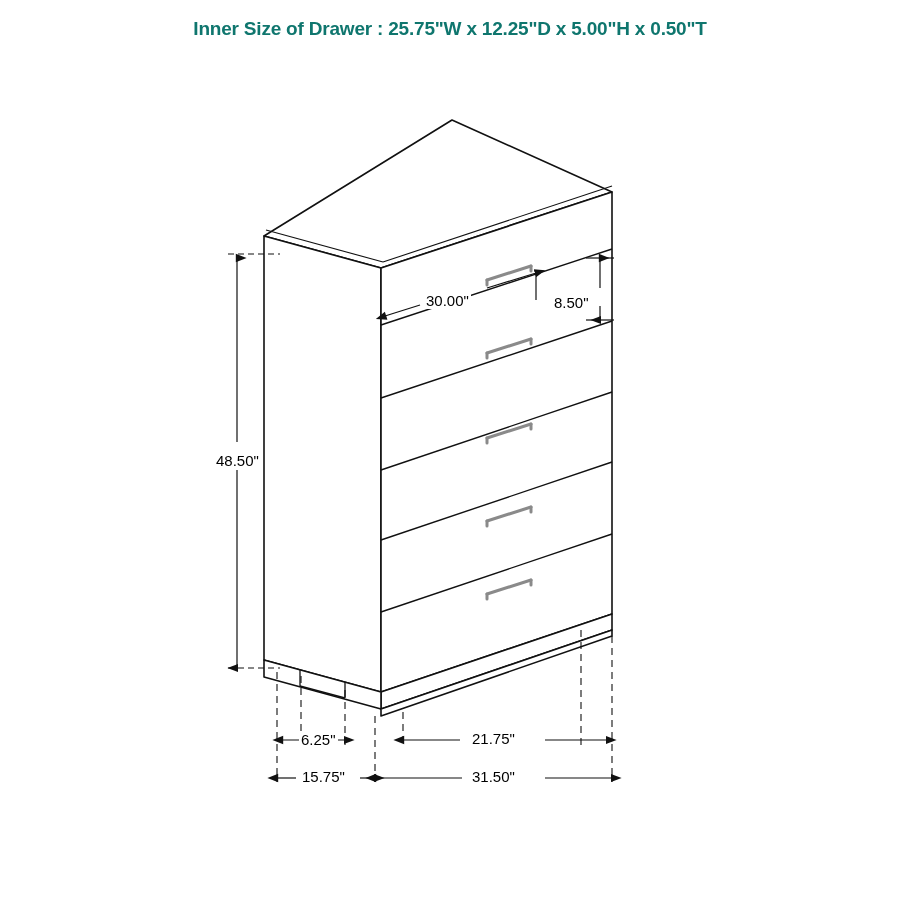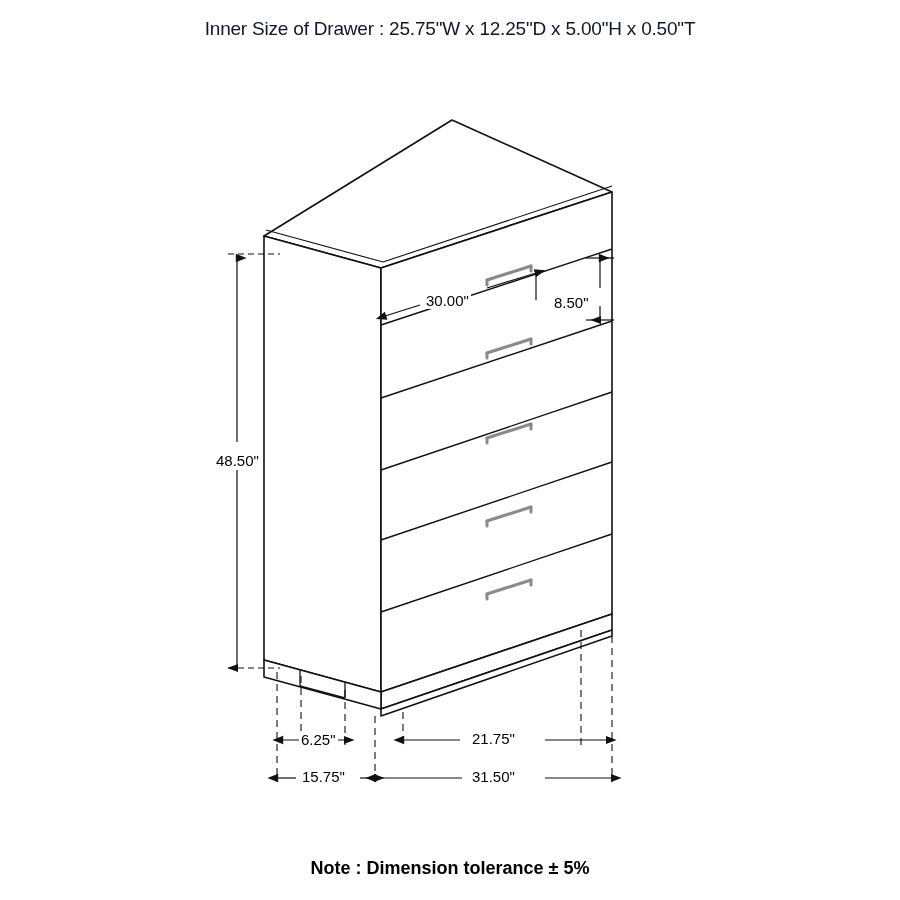--- a/index.html
+++ b/index.html
@@ -20,23 +20,23 @@
     width: 900px;
     height: 900px;
   }
   .title {
     position: absolute;
     top: 18px;
     left: 0;
     width: 900px;
     text-align: center;
     font-size: 19px;
-    font-weight: normal;
+    font-weight: bold;
     letter-spacing: -0.2px;
-    color: #0f172a;
+    color: #0f766e;
   }
   .note {
     position: absolute;
     top: 858px;
     left: 0;
     width: 900px;
     text-align: center;
     font-size: 18px;
     font-weight: bold;
     color: #000;
@@ -200,14 +200,13 @@
   </div>
 
   <div class="dim-label lbl-height">48.50"</div>
   <div class="dim-label lbl-width30">30.00"</div>
   <div class="dim-label lbl-drawerh">8.50"</div>
   <div class="dim-label lbl-2175">21.75"</div>
   <div class="dim-label lbl-625">6.25"</div>
   <div class="dim-label lbl-1575">15.75"</div>
   <div class="dim-label lbl-3150">31.50"</div>
 
-  <div class="note">Note : Dimension tolerance ± 5%</div>
 </div>
 
 </body></html>

